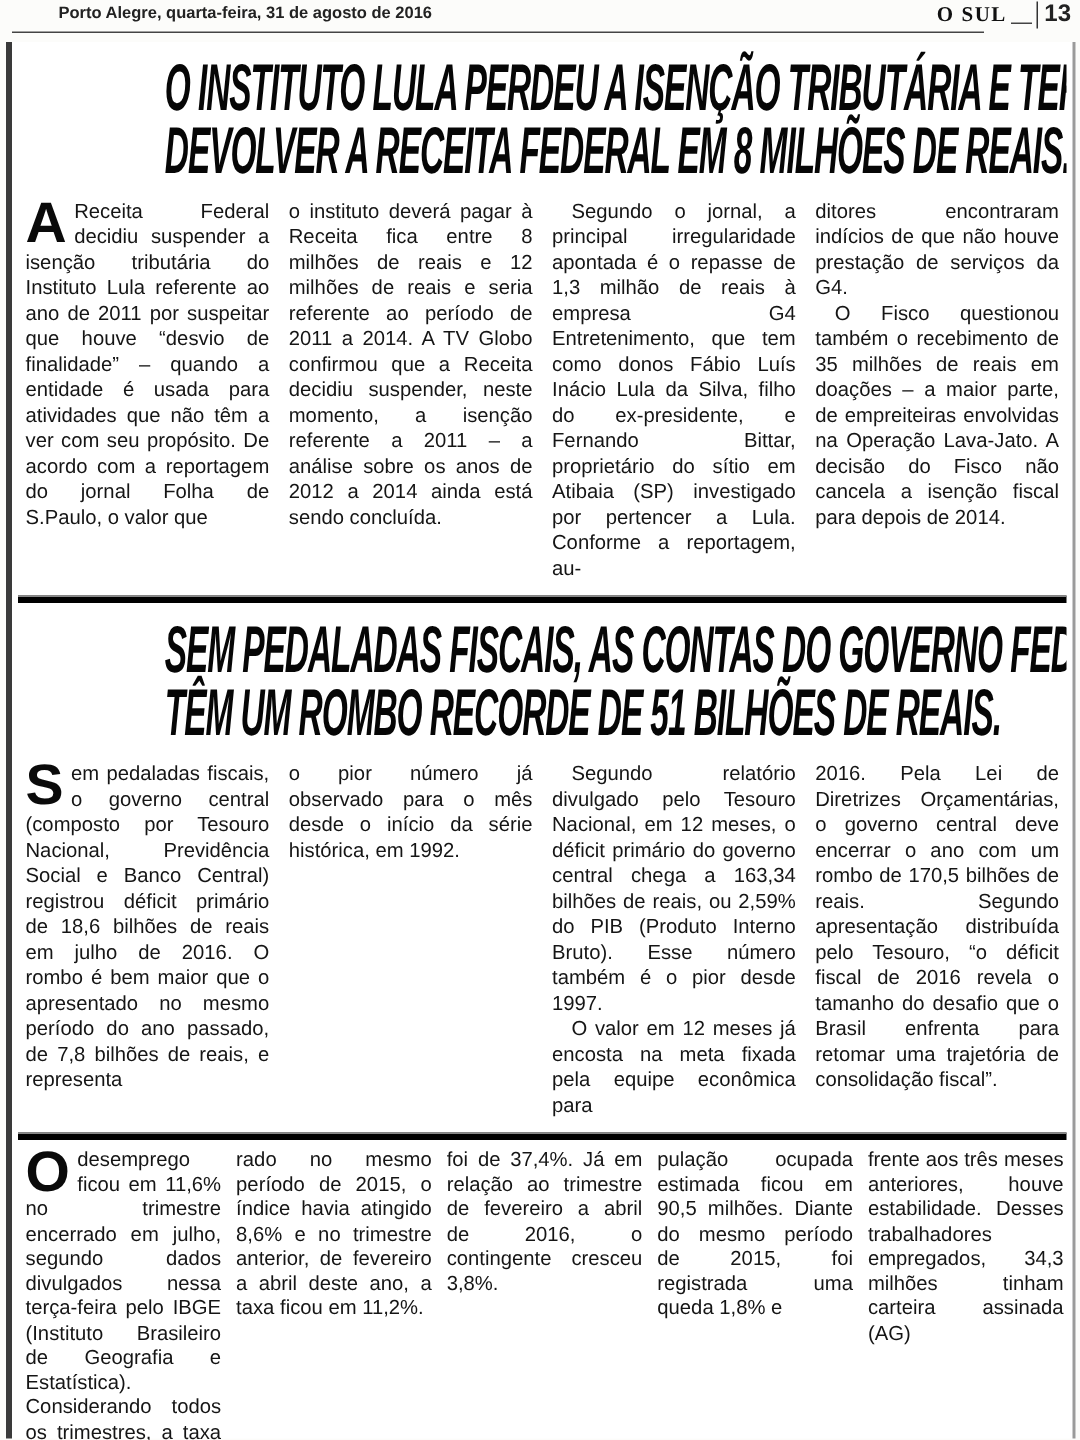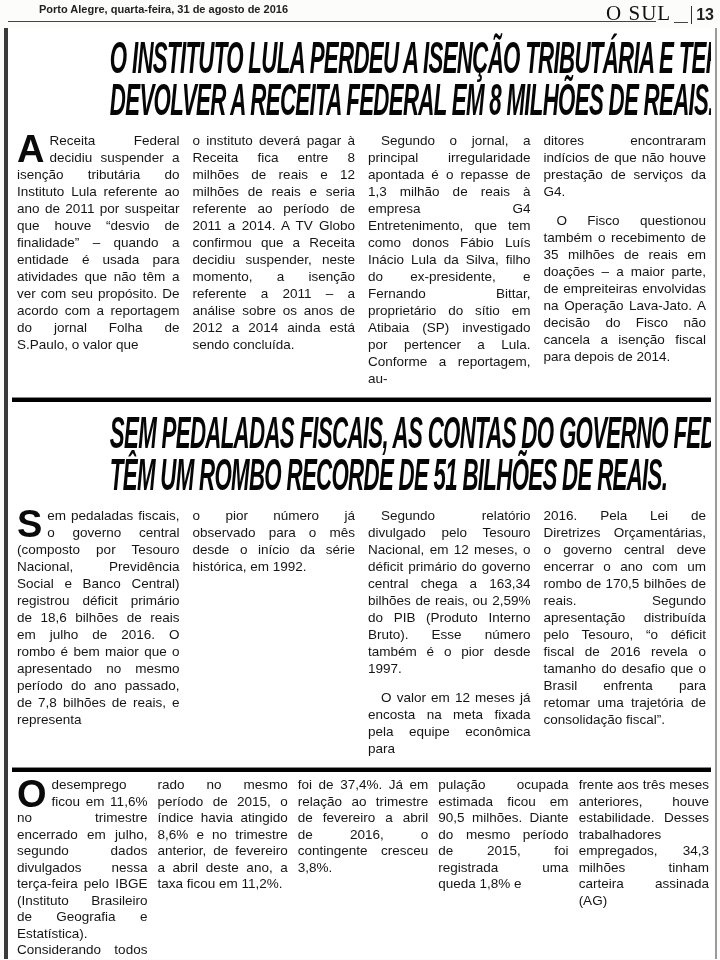--- a/index.html
+++ b/index.html
@@ -6,21 +6,21 @@
   html,body { width:720px; height:960px; background:#e9e7e2; }
   .page {
     position:relative; width:720px; height:960px; background:#fcfcfa;
     font-family:"Liberation Sans", sans-serif; color:#111; overflow:hidden;
   }
   
   .hdr { position:absolute; top:0; left:0; right:0; height:26px; }
   .dateline { position:absolute; left:9px; top:3px; font-size:11px; font-weight:bold; color:#222;margin-left:30px; }
   .hdr-rule { position:absolute; left:8px; top:21px; width:648px; height:1px; background:#444; }
   .masthead-wrap { position:absolute; right:6px; top:1px; display:flex; align-items:baseline; }
-  .masthead { font-family:"Liberation Serif", serif; font-weight:normal; font-size:21px; letter-spacing:1px; color:#111; }
+  .masthead { font-family:"Liberation Serif", serif; font-weight:bold; font-size:14px; letter-spacing:1px; color:#111; }
   .mast-rule { width:14px; height:1px; background:#444; margin:0 3px 3px 3px; align-self:flex-end; }
   .pagenum { font-size:16px; font-weight:bold; border-left:1.5px solid #333; padding-left:4px; color:#222; }
   
   .frame {
     position:absolute; top:28px; left:4px; right:3px; bottom:1px;
     border-left:4px solid #3a3a3a; border-right:2px solid #9a9a9a;
     background:#fff; padding:0 4px;
   }
   
   .headline { text-align:center; padding:10px 0 6px; overflow:hidden; }
@@ -28,21 +28,21 @@
     height:42px; line-height:42px; white-space:nowrap;
     font-weight:bold; font-style:italic; font-size:31px; letter-spacing:-1px;
     color:#060606; transform:scale(0.72,1.42); transform-origin:50% 50%;
   }
   .art3 .hl-line { font-size:36px; height:46px; line-height:46px; transform:scale(0.74,1.40); }
   
   .body { display:flex; gap:13px; padding:4px 5px 10px; }
   .col { flex:1 1 0; text-align:justify; font-size:13.5px; line-height:17px; color:#151515; }
   .para { text-align:justify; }
   .para.indent { text-indent:13px; }
-  .para + .para { margin-top:12px; }
+  .para + .para { margin-top:0; }
   .dropcap {
     float:left; font-size:38px; line-height:30px; font-weight:bold;
     margin:2px 5px 0 0; color:#0a0a0a;
   }
   .body1 { min-height:206px; }
   .body2 { min-height:200px; }
   .sep { height:5px; background:#000; margin:0 0 1px; border-top:1px solid #888; }
   
   .art3-body { position:relative; height:242px; display:flex; gap:10px; padding:4px 2px 0 5px; }
   .art3-body .col { font-size:13.5px; line-height:16.5px; }

